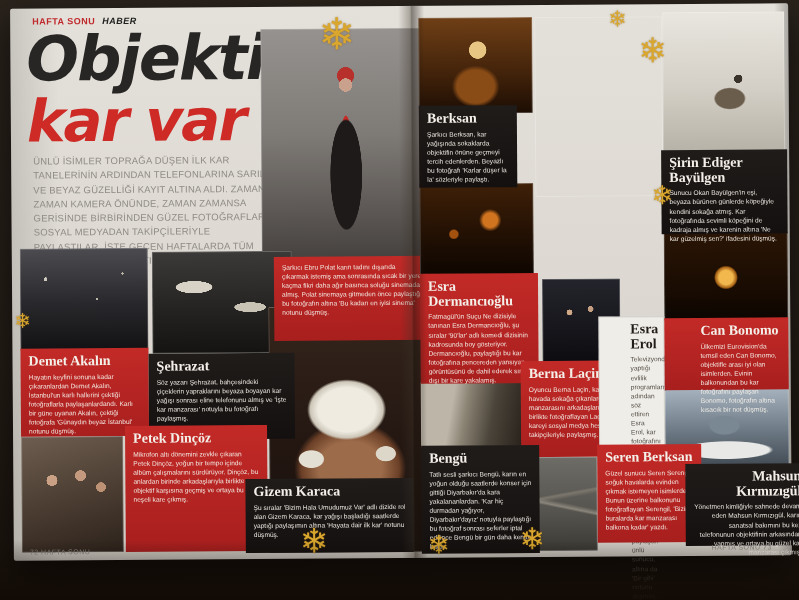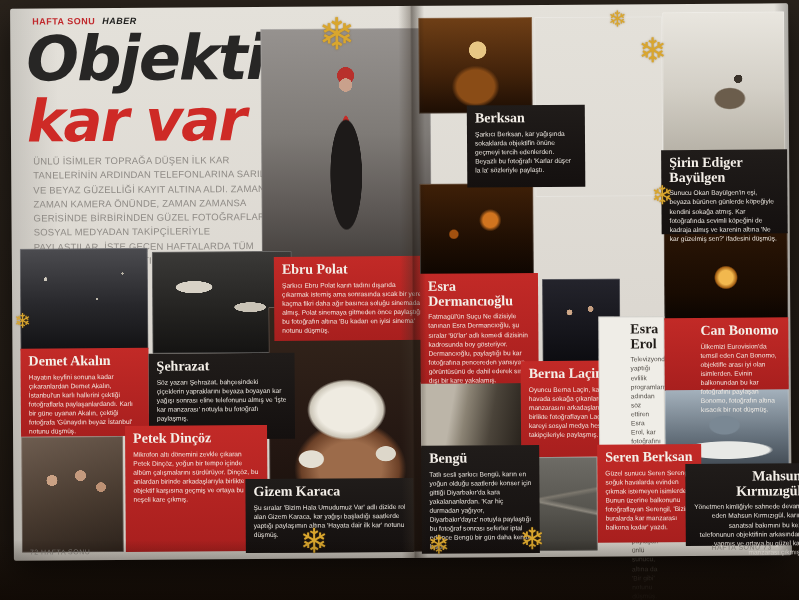--- a/index.html
+++ b/index.html
@@ -105,21 +105,21 @@
     background:radial-gradient(ellipse 70px 14px at 50% 80%,#e8e9e6 0 60%,transparent 66%),
       radial-gradient(ellipse 26px 16px at 48% 48%,#7a8894 0 55%,transparent 62%),
       linear-gradient(180deg,#a7b4bf 0%,#68747f 60%,#434c55 100%);}
 
   
   .bx-ebru{left:262px;top:250px;width:156px;height:84px;}
   .bx-demet{left:8px;top:340px;width:128px;height:88px;}
   .bx-sehrazat{left:136px;top:346px;width:146px;height:86px;}
   .bx-petek{left:112px;top:418px;width:142px;height:126px;}
   .bx-gizem{left:232px;top:472px;width:168px;height:74px;}
-  .bx-berksan{left:408px;top:100px;width:118px;height:82px;margin-left:48px;}
+  .bx-berksan{left:408px;top:100px;width:98px;height:82px;}
   .bx-arman{left:512px;top:190px;width:138px;height:80px;}
   .bx-sirin{left:650px;top:146px;width:126px;height:84px;}
   .bx-esrad{left:408px;top:268px;width:118px;height:110px;}
   .bx-berna{left:508px;top:356px;width:114px;height:96px;}
   .bx-esraerol{left:586px;top:312px;width:66px;height:134px;padding-left:32px;}
   .bx-bonomo{left:652px;top:314px;width:124px;height:72px;padding-left:36px;}
   .bx-bengu{left:408px;top:440px;width:118px;height:108px;}
   .bx-seren{left:584px;top:440px;width:104px;height:98px;}
   .bx-mahsun{left:672px;top:460px;width:124px;height:82px;text-align:right;}
 </style>
@@ -139,21 +139,20 @@
     <div class="headline hl2">kar var</div>
     <div class="intro">ÜNLÜ İSİMLER TOPRAĞA DÜŞEN İLK KAR TANELERİNİN ARDINDAN TELEFONLARINA SARILDI VE BEYAZ GÜZELLİĞİ KAYIT ALTINA ALDI. ZAMAN ZAMAN KAMERA ÖNÜNDE, ZAMAN ZAMANSA GERİSİNDE BİRBİRİNDEN GÜZEL FOTOĞRAFLARI SOSYAL MEDYADAN TAKİPÇİLERİYLE PAYLAŞTILAR. İŞTE GEÇEN HAFTALARDA TÜM YURTTA KAR YAĞIŞI ALTINDA ÜNLÜLERİN ÇEKTİĞİ O KARELER</div>
 
     <div class="photo ph-ebru"></div>
     <div class="photo ph-trees1"></div>
     <div class="photo ph-group"></div>
     <div class="photo ph-trees2"></div>
     <div class="photo ph-hand"></div>
 
     <div class="box red bx-ebru">
-      <div class="pname">Ebru Polat</div>
       <div class="ptext">Şarkıcı Ebru Polat karın tadını dışarıda çıkarmak istemiş ama sonrasında sıcak bir yere kaçma fikri daha ağır basınca soluğu sinemada almış. Polat sinemaya gitmeden önce paylaştığı bu fotoğrafın altına 'Bu kadarı en iyisi sinema' notunu düşmüş.</div>
     </div>
     <div class="box red bx-demet">
       <div class="pname">Demet Akalın</div>
       <div class="ptext">Hayatın keyfini sonuna kadar çıkaranlardan Demet Akalın, İstanbul'un karlı hallerini çektiği fotoğraflarla paylaşanlardandı. Karlı bir güne uyanan Akalın, çektiği fotoğrafa 'Günaydın beyaz İstanbul' notunu düşmüş.</div>
     </div>
     <div class="box black bx-sehrazat">
       <div class="pname">Şehrazat</div>
       <div class="ptext">Söz yazarı Şehrazat, bahçesindeki çiçeklerin yapraklarını beyaza boyayan kar yağışı sonrası eline telefonunu almış ve 'İşte kar manzarası' notuyla bu fotoğrafı paylaşmış.</div>
     </div>

